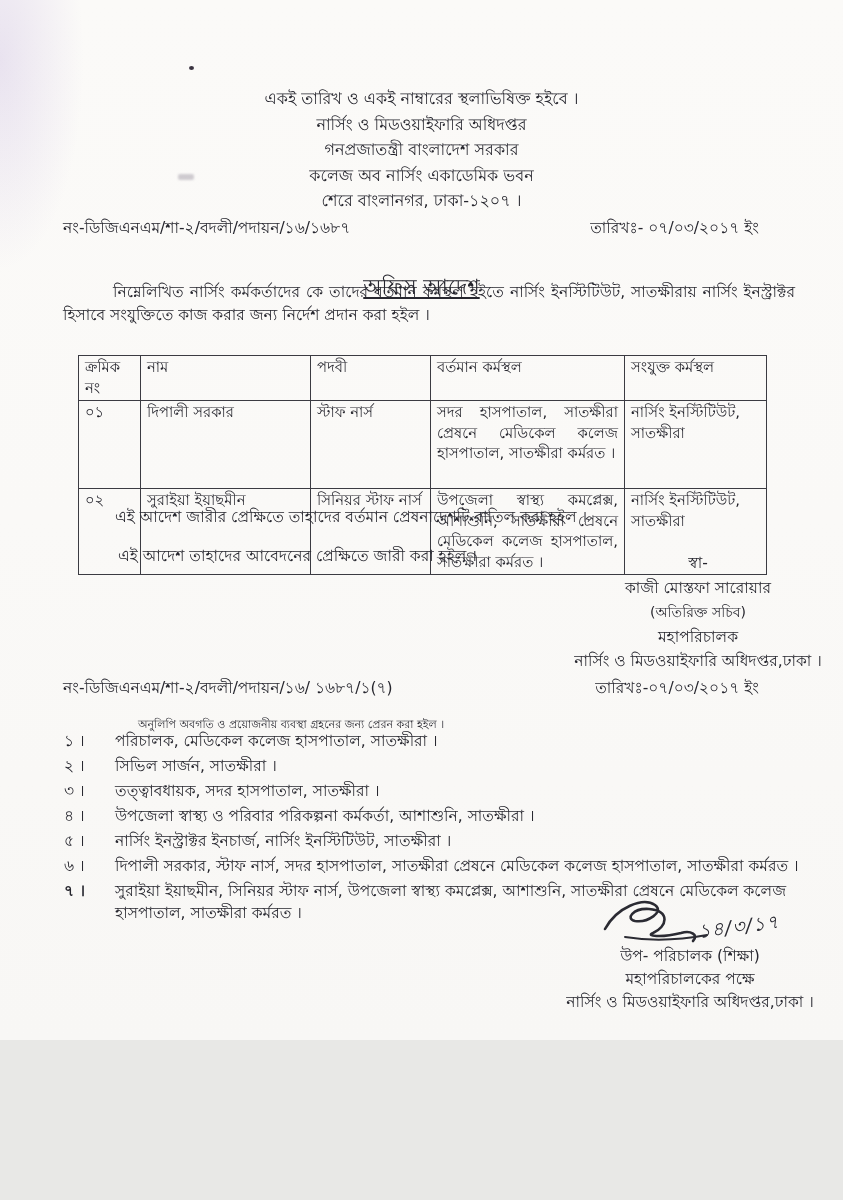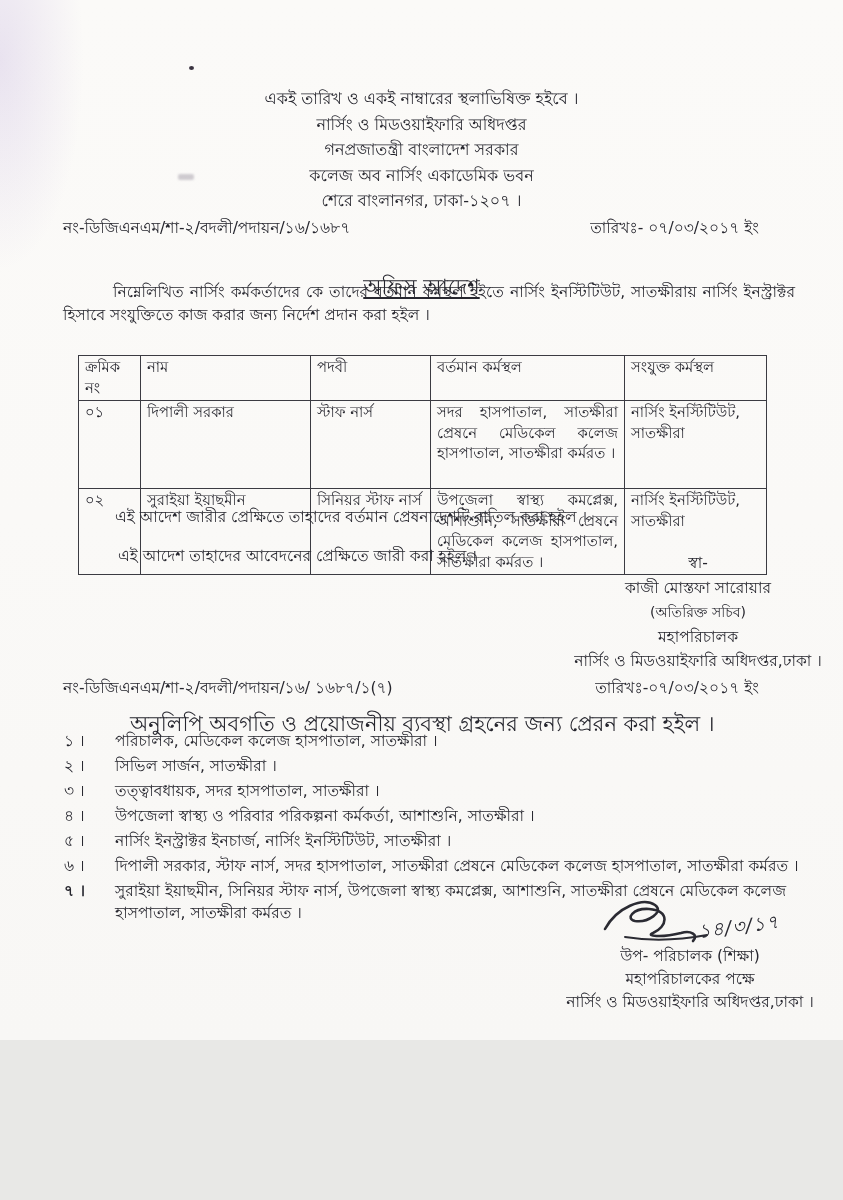--- a/index.html
+++ b/index.html
@@ -25,21 +25,21 @@
   .doc-title span{text-decoration:underline;text-underline-offset:3px;}
   .body-para{top:281px;left:63px;width:732px;margin:0;font-size:15.5px;line-height:22.5px;
     text-indent:50px;text-align:justify;}
   .doc-table{top:355px;left:78px;border-collapse:collapse;width:688px;font-size:14.8px;table-layout:fixed;}
   .doc-table th,.doc-table td{border:1.6px solid #3b3b42;padding:1px 6px 2px 6px;
     vertical-align:top;text-align:left;font-weight:normal;line-height:20.5px;}
   .doc-table .justify-cell{text-align:justify;}
   .note{margin:0;font-size:15.5px;}
   .sign-block{text-align:center;font-size:15.5px;line-height:24.5px;}
   .sign-block .small{font-size:14px;}
-  .cc-intro{top:708px;left:130px;margin:0;font-size:21px;}
+  .cc-intro{top:708px;left:130px;margin:8px;font-size:11px;}
   .cc-list{top:731px;left:64px;width:735px;}
   .cc-item{display:flex;margin-bottom:3.5px;font-size:15.5px;line-height:21.5px;}
   .cc-no{width:51px;flex:0 0 51px;}
   .cc-text{flex:1;}
   .sig2{top:893px;left:540px;width:300px;text-align:center;font-size:15.5px;line-height:23px;}
   .sig-scribble{position:relative;height:52px;}
   .hand-date{position:absolute;left:158px;top:22px;font-size:19px;font-style:italic;
     transform:rotate(-7deg);color:#2b2b33;letter-spacing:1px;}
   .footer-note{top:1089px;left:78px;font-family:Liberation Serif, serif;font-size:17px;color:#3d3d45;}
 </style>

